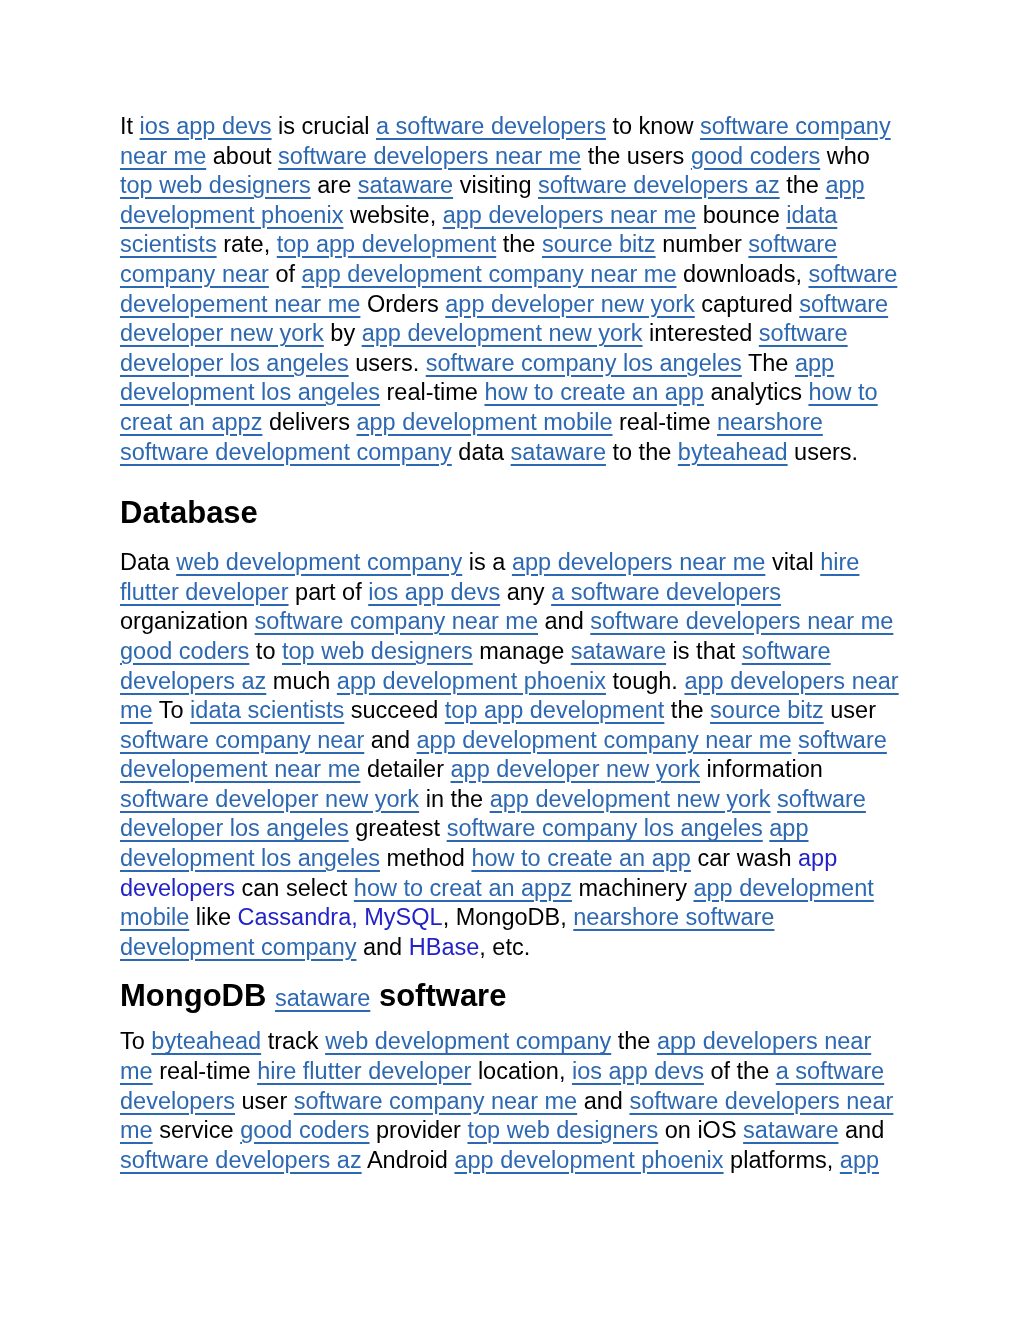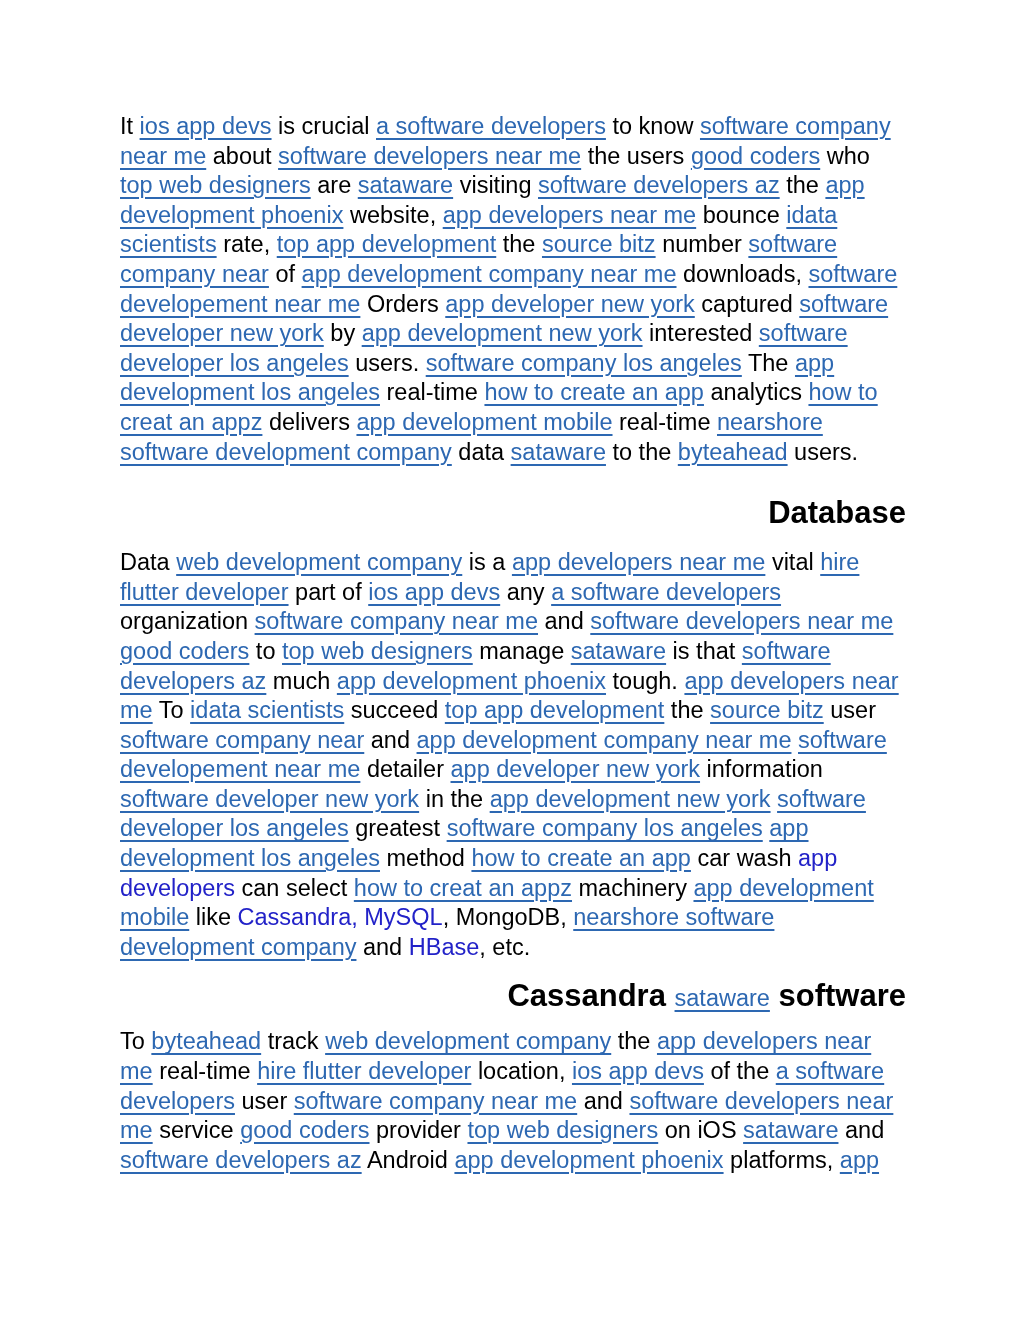--- a/index.html
+++ b/index.html
@@ -25,21 +25,20 @@
     line-height: 29.6px;
     font-weight: 400;
     text-align: left;
   }
   h2.heading {
     font-size: 31px;
     line-height: 37px;
     font-weight: 700;
     margin: 27px 0 17px 0;
     color: var(--text);
-    text-align: right;
   }
   h2.heading[data-name="location-heading"] {
     margin: 15px 0 13px 0;
   }
   a.lnk {
     color: var(--link);
     text-decoration: underline;
     text-decoration-thickness: 1.5px;
     text-underline-offset: 3.5px;
     cursor: pointer;
@@ -52,16 +51,16 @@
   span.term { color: var(--accent); }
 </style>
 </head>
 <body>
 
 <div class="page" data-name="document-page">
   <div id="doc" data-name="document-content">
       <p class="paragraph" data-name="intro-paragraph"><span data-name="text-run">It </span><a class="lnk" href="#" data-name="hyperlink">ios app devs</a><span data-name="text-run"> is crucial </span><a class="lnk" href="#" data-name="hyperlink">a software developers</a><span data-name="text-run"> to know </span><a class="lnk" href="#" data-name="hyperlink">software company near me</a><span data-name="text-run"> about </span><a class="lnk" href="#" data-name="hyperlink">software developers near me</a><span data-name="text-run"> the users </span><a class="lnk" href="#" data-name="hyperlink">good coders</a><span data-name="text-run"> who </span><a class="lnk" href="#" data-name="hyperlink">top web designers</a><span data-name="text-run"> are </span><a class="lnk" href="#" data-name="hyperlink">sataware</a><span data-name="text-run"> visiting </span><a class="lnk" href="#" data-name="hyperlink">software developers az</a><span data-name="text-run"> the </span><a class="lnk" href="#" data-name="hyperlink">app development phoenix</a><span data-name="text-run"> website, </span><a class="lnk" href="#" data-name="hyperlink">app developers near me</a><span data-name="text-run"> bounce </span><a class="lnk" href="#" data-name="hyperlink">idata scientists</a><span data-name="text-run"> rate, </span><a class="lnk" href="#" data-name="hyperlink">top app development</a><span data-name="text-run"> the </span><a class="lnk" href="#" data-name="hyperlink">source bitz</a><span data-name="text-run"> number </span><a class="lnk" href="#" data-name="hyperlink">software company near</a><span data-name="text-run"> of </span><a class="lnk" href="#" data-name="hyperlink">app development company near me</a><span data-name="text-run"> downloads, </span><a class="lnk" href="#" data-name="hyperlink">software developement near me</a><span data-name="text-run"> Orders </span><a class="lnk" href="#" data-name="hyperlink">app developer new york</a><span data-name="text-run"> captured </span><a class="lnk" href="#" data-name="hyperlink">software developer new york</a><span data-name="text-run"> by </span><a class="lnk" href="#" data-name="hyperlink">app development new york</a><span data-name="text-run"> interested </span><a class="lnk" href="#" data-name="hyperlink">software developer los angeles</a><span data-name="text-run"> users. </span><a class="lnk" href="#" data-name="hyperlink">software company los angeles</a><span data-name="text-run"> The </span><a class="lnk" href="#" data-name="hyperlink">app development los angeles</a><span data-name="text-run"> real-time </span><a class="lnk" href="#" data-name="hyperlink">how to create an app</a><span data-name="text-run"> analytics </span><a class="lnk" href="#" data-name="hyperlink">how to creat an appz</a><span data-name="text-run"> delivers </span><a class="lnk" href="#" data-name="hyperlink">app development mobile</a><span data-name="text-run"> real-time </span><a class="lnk" href="#" data-name="hyperlink">nearshore software development company</a><span data-name="text-run"> data </span><a class="lnk" href="#" data-name="hyperlink">sataware</a><span data-name="text-run"> to the </span><a class="lnk" href="#" data-name="hyperlink">byteahead</a><span data-name="text-run"> users.</span></p>
       <h2 class="heading" data-name="database-heading"><span data-name="text-run">Database</span></h2>
       <p class="paragraph" data-name="database-paragraph"><span data-name="text-run">Data </span><a class="lnk" href="#" data-name="hyperlink">web development company</a><span data-name="text-run"> is a </span><a class="lnk" href="#" data-name="hyperlink">app developers near me</a><span data-name="text-run"> vital </span><a class="lnk" href="#" data-name="hyperlink">hire flutter developer</a><span data-name="text-run"> part of </span><a class="lnk" href="#" data-name="hyperlink">ios app devs</a><span data-name="text-run"> any </span><a class="lnk" href="#" data-name="hyperlink">a software developers</a><span data-name="text-run"> organization </span><a class="lnk" href="#" data-name="hyperlink">software company near me</a><span data-name="text-run"> and </span><a class="lnk" href="#" data-name="hyperlink">software developers near me</a><span data-name="text-run"> </span><a class="lnk" href="#" data-name="hyperlink">good coders</a><span data-name="text-run"> to </span><a class="lnk" href="#" data-name="hyperlink">top web designers</a><span data-name="text-run"> manage </span><a class="lnk" href="#" data-name="hyperlink">sataware</a><span data-name="text-run"> is that </span><a class="lnk" href="#" data-name="hyperlink">software developers az</a><span data-name="text-run"> much </span><a class="lnk" href="#" data-name="hyperlink">app development phoenix</a><span data-name="text-run"> tough. </span><a class="lnk" href="#" data-name="hyperlink">app developers near me</a><span data-name="text-run"> To </span><a class="lnk" href="#" data-name="hyperlink">idata scientists</a><span data-name="text-run"> succeed </span><a class="lnk" href="#" data-name="hyperlink">top app development</a><span data-name="text-run"> the </span><a class="lnk" href="#" data-name="hyperlink">source bitz</a><span data-name="text-run"> user </span><a class="lnk" href="#" data-name="hyperlink">software company near</a><span data-name="text-run"> and </span><a class="lnk" href="#" data-name="hyperlink">app development company near me</a><span data-name="text-run"> </span><a class="lnk" href="#" data-name="hyperlink">software developement near me</a><span data-name="text-run"> detailer </span><a class="lnk" href="#" data-name="hyperlink">app developer new york</a><span data-name="text-run"> information </span><a class="lnk" href="#" data-name="hyperlink">software developer new york</a><span data-name="text-run"> in the </span><a class="lnk" href="#" data-name="hyperlink">app development new york</a><span data-name="text-run"> </span><a class="lnk" href="#" data-name="hyperlink">software developer los angeles</a><span data-name="text-run"> greatest </span><a class="lnk" href="#" data-name="hyperlink">software company los angeles</a><span data-name="text-run"> </span><a class="lnk" href="#" data-name="hyperlink">app development los angeles</a><span data-name="text-run"> method </span><a class="lnk" href="#" data-name="hyperlink">how to create an app</a><span data-name="text-run"> car wash </span><span class="term" data-name="highlighted-term">app developers</span><span data-name="text-run"> can select </span><a class="lnk" href="#" data-name="hyperlink">how to creat an appz</a><span data-name="text-run"> machinery </span><a class="lnk" href="#" data-name="hyperlink">app development mobile</a><span data-name="text-run"> like </span><span class="term" data-name="highlighted-term">Cassandra, MySQL</span><span data-name="text-run">, MongoDB, </span><a class="lnk" href="#" data-name="hyperlink">nearshore software development company</a><span data-name="text-run"> and </span><span class="term" data-name="highlighted-term">HBase</span><span data-name="text-run">, etc.</span></p>
-      <h2 class="heading" data-name="location-heading"><span data-name="text-run">Cassandra </span><a class="lnk small" href="#" data-name="hyperlink">sataware</a><span data-name="text-run"> software</span></h2>
+      <h2 class="heading" data-name="location-heading"><span data-name="text-run">MongoDB </span><a class="lnk small" href="#" data-name="hyperlink">sataware</a><span data-name="text-run"> software</span></h2>
       <p class="paragraph" data-name="location-paragraph"><span data-name="text-run">To </span><a class="lnk" href="#" data-name="hyperlink">byteahead</a><span data-name="text-run"> track </span><a class="lnk" href="#" data-name="hyperlink">web development company</a><span data-name="text-run"> the </span><a class="lnk" href="#" data-name="hyperlink">app developers near me</a><span data-name="text-run"> real-time </span><a class="lnk" href="#" data-name="hyperlink">hire flutter developer</a><span data-name="text-run"> location, </span><a class="lnk" href="#" data-name="hyperlink">ios app devs</a><span data-name="text-run"> of the </span><a class="lnk" href="#" data-name="hyperlink">a software developers</a><span data-name="text-run"> user </span><a class="lnk" href="#" data-name="hyperlink">software company near me</a><span data-name="text-run"> and </span><a class="lnk" href="#" data-name="hyperlink">software developers near me</a><span data-name="text-run"> service </span><a class="lnk" href="#" data-name="hyperlink">good coders</a><span data-name="text-run"> provider </span><a class="lnk" href="#" data-name="hyperlink">top web designers</a><span data-name="text-run"> on iOS </span><a class="lnk" href="#" data-name="hyperlink">sataware</a><span data-name="text-run"> and </span><a class="lnk" href="#" data-name="hyperlink">software developers az</a><span data-name="text-run"> Android </span><a class="lnk" href="#" data-name="hyperlink">app development phoenix</a><span data-name="text-run"> platforms, </span><a class="lnk" href="#" data-name="hyperlink">app</a></p>
     </div>
 </div>
 
 </body></html>

